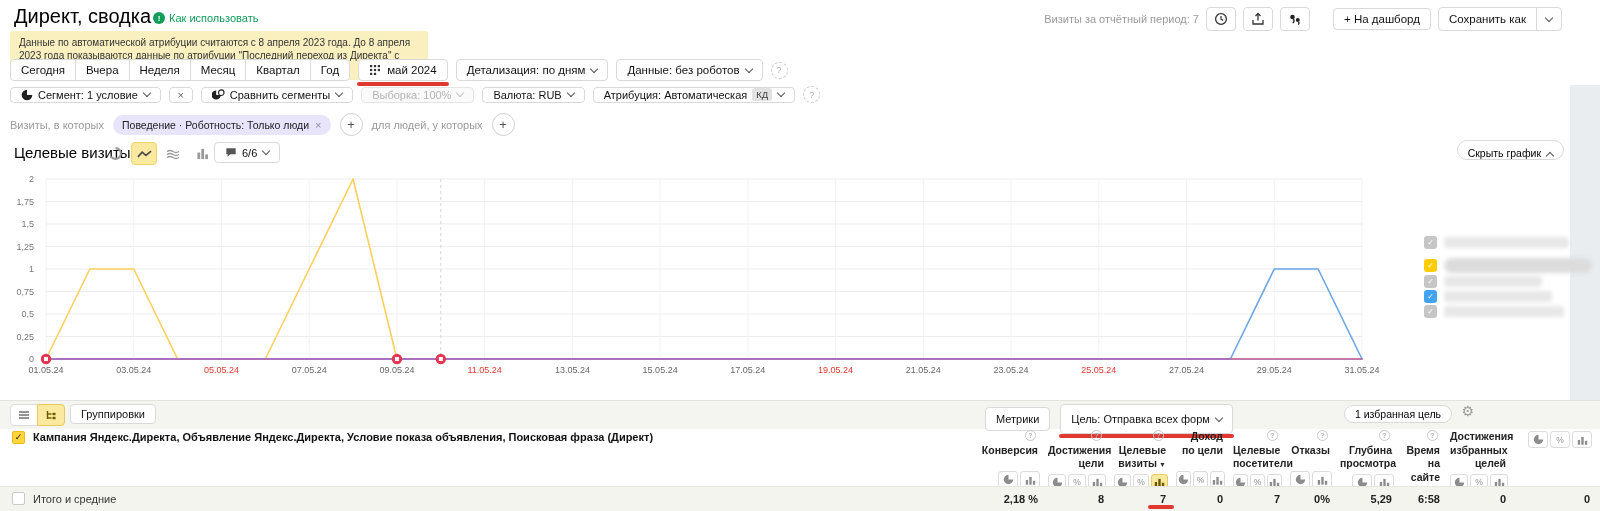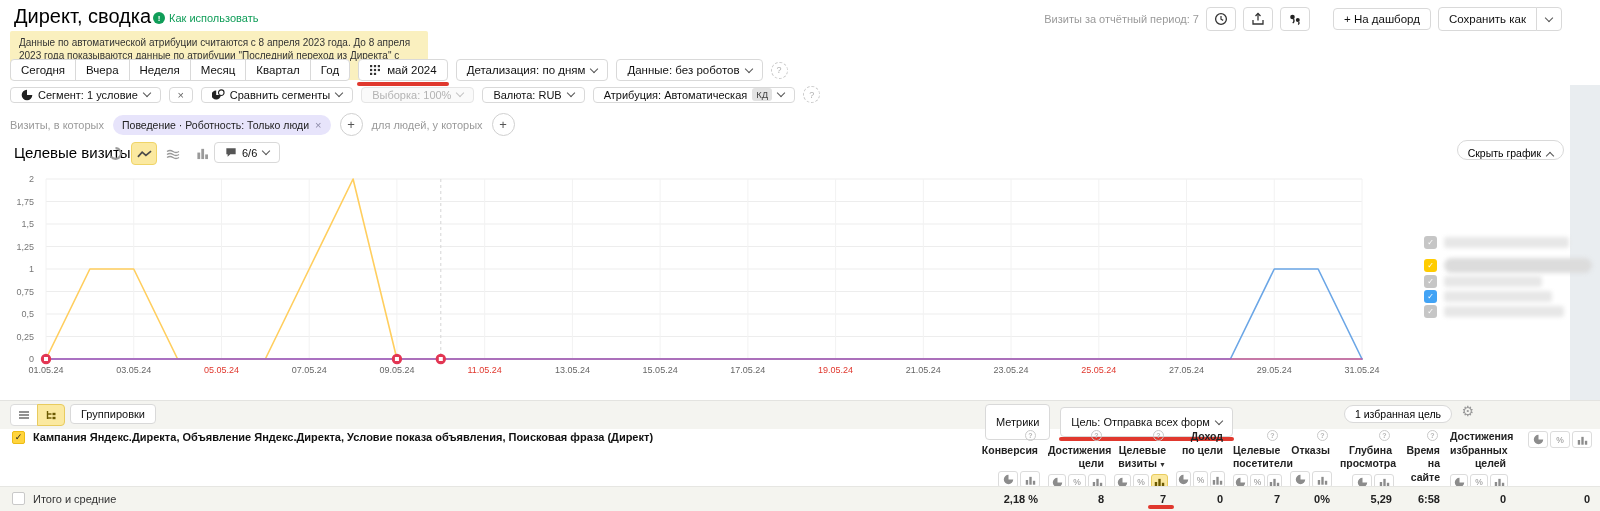--- a/index.html
+++ b/index.html
@@ -356,21 +356,21 @@
             <path d="M2.5 8h4"></path>
           </g>
           <rect x="7.5" y="2.8" width="3" height="2.4" fill="#6b5900"></rect>
           <rect x="7.5" y="6.8" width="3" height="2.4" fill="#6b5900"></rect>
         </svg>
     </span>
   </div>
   <button class="btn small abs" style="left:70px;top:404px;height:20px;">Группировки</button>
 
   <div class="abs flex" style="left:985px;top:404px;gap:10px;">
-    <button class="btn small" style="height:36px;">Метрики</button>
+    <button class="btn small" style="height:24px;">Метрики</button>
     <button class="btn small" style="height:30px;">
       <span>Цель: Отправка всех форм</span>
         <span class="chev"></span>
       <span class="red-mark" style="bottom:-5px;"></span>
     </button>
   </div>
   <button class="roundbtn abs" style="right:148px;top:405px;height:18px;font-size:10.5px;">1 избранная цель</button>
   <span class="abs" style="right:126px;top:403px;font-size:14px;color:#9a9a9a;cursor:pointer;">⚙</span>
 
   

